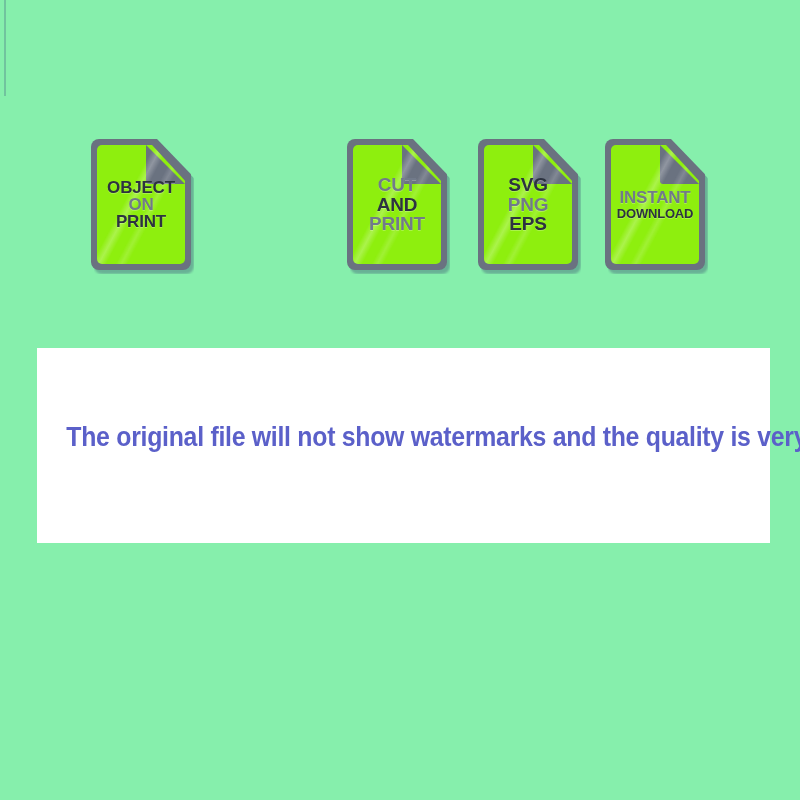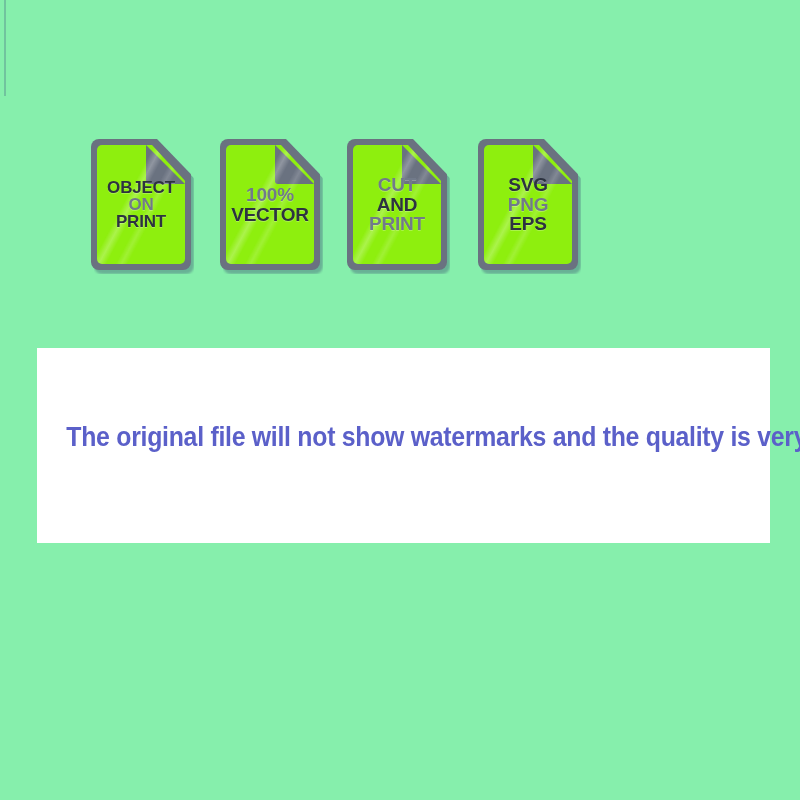--- a/index.html
+++ b/index.html
@@ -190,31 +190,20 @@
         <div class="badge-outer"></div>
         <div class="badge-inner"></div>
         <div class="badge-fold"></div>
         <div class="badge-sheen"></div>
         <div class="badge-text">
           <span class="badge-line tone-dark">OBJECT</span>
           <span class="badge-line tone-gray">ON</span>
           <span class="badge-line tone-dark">PRINT</span>
         </div>
       </div>
-      <div class="badge" data-badge-index="1" style="left: 129px;">
-        <div class="badge-shadow"></div>
-        <div class="badge-outer"></div>
-        <div class="badge-inner"></div>
-        <div class="badge-fold"></div>
-        <div class="badge-sheen"></div>
-        <div class="badge-text">
-          <span class="badge-line tone-gray">100%</span>
-          <span class="badge-line tone-dark">VECTOR</span>
-        </div>
-      </div>
       <div class="badge" data-badge-index="2" style="left: 256px;">
         <div class="badge-shadow"></div>
         <div class="badge-outer"></div>
         <div class="badge-inner"></div>
         <div class="badge-fold"></div>
         <div class="badge-sheen"></div>
         <div class="badge-text">
           <span class="badge-line tone-gray">CUT</span>
           <span class="badge-line tone-dark">AND</span>
           <span class="badge-line tone-gray">PRINT</span>
@@ -225,19 +214,30 @@
         <div class="badge-outer"></div>
         <div class="badge-inner"></div>
         <div class="badge-fold"></div>
         <div class="badge-sheen"></div>
         <div class="badge-text">
           <span class="badge-line tone-dark">SVG</span>
           <span class="badge-line tone-gray">PNG</span>
           <span class="badge-line tone-dark">EPS</span>
         </div>
       </div>
+      <div class="badge" data-badge-index="4" style="left: 514px;">
+        <div class="badge-shadow"></div>
+        <div class="badge-outer"></div>
+        <div class="badge-inner"></div>
+        <div class="badge-fold"></div>
+        <div class="badge-sheen"></div>
+        <div class="badge-text">
+          <span class="badge-line tone-gray">INSTANT</span>
+          <span class="badge-line tone-dark">DOWNLOAD</span>
+        </div>
+      </div>
     </div>
 
   <div id="notice-box">
     <div id="notice-text">The original file will not show watermarks and the quality is very high</div>
   </div>
 
 </div>
 
 </body></html>

